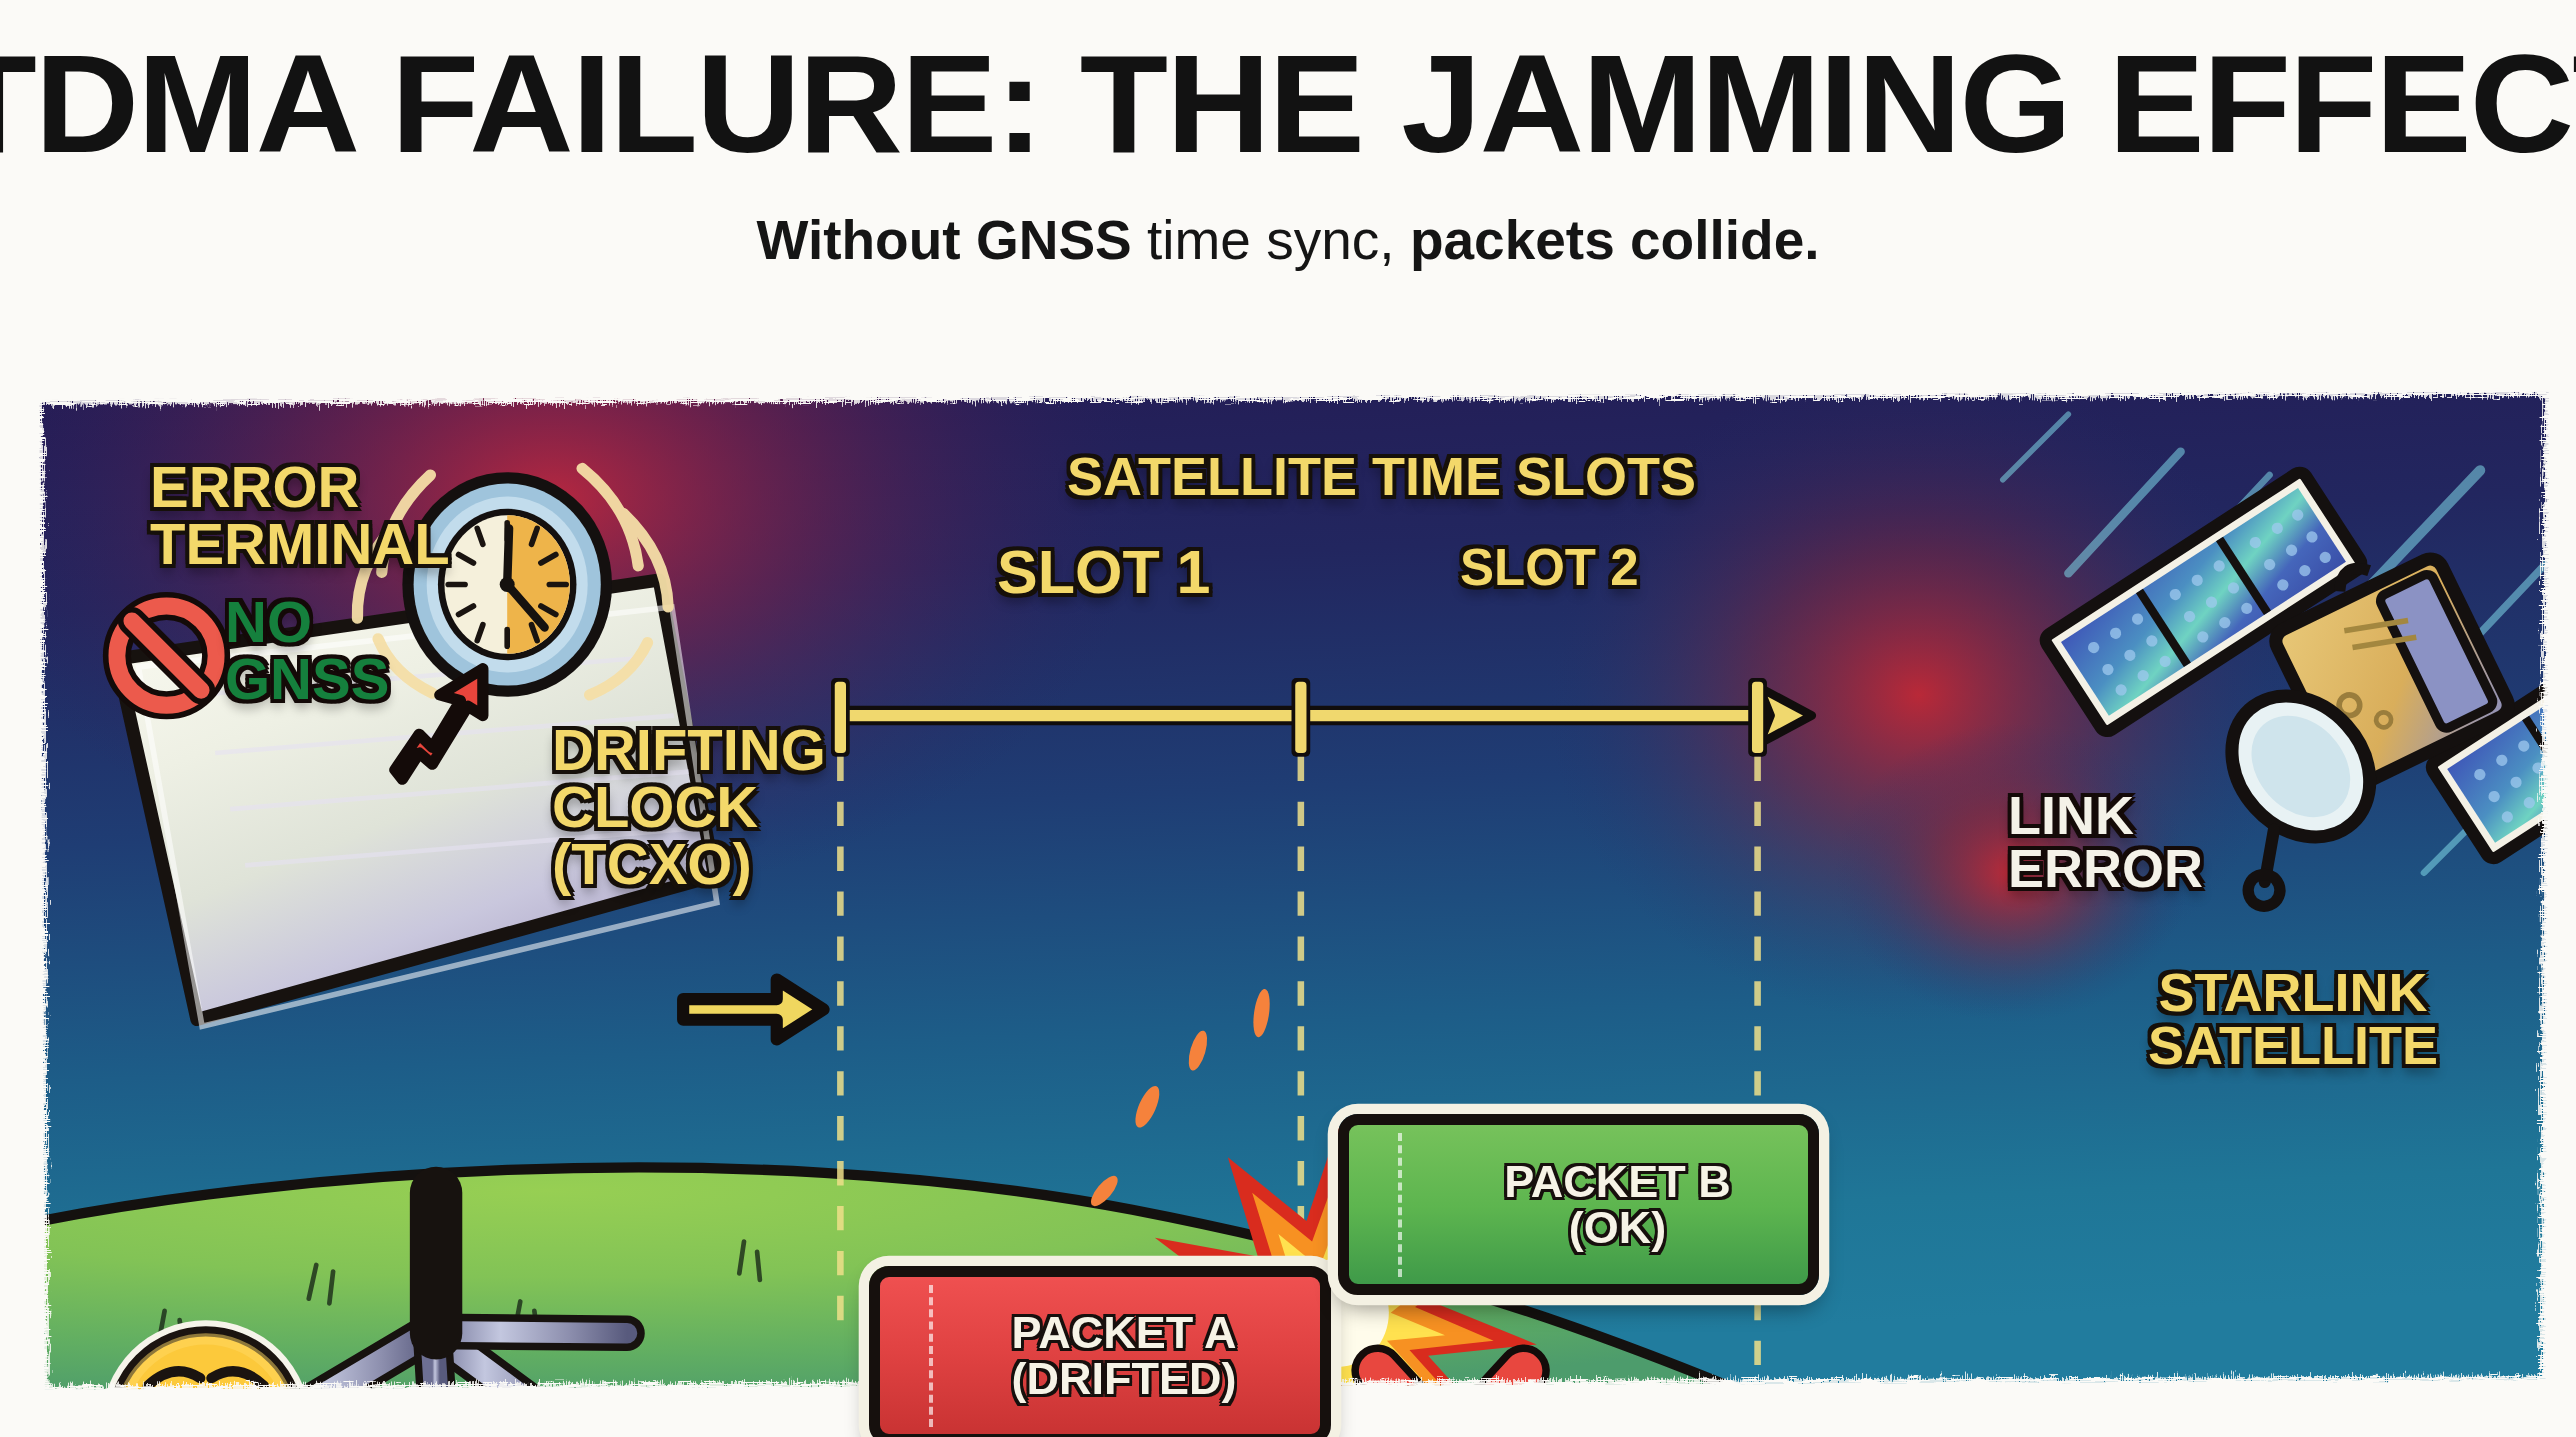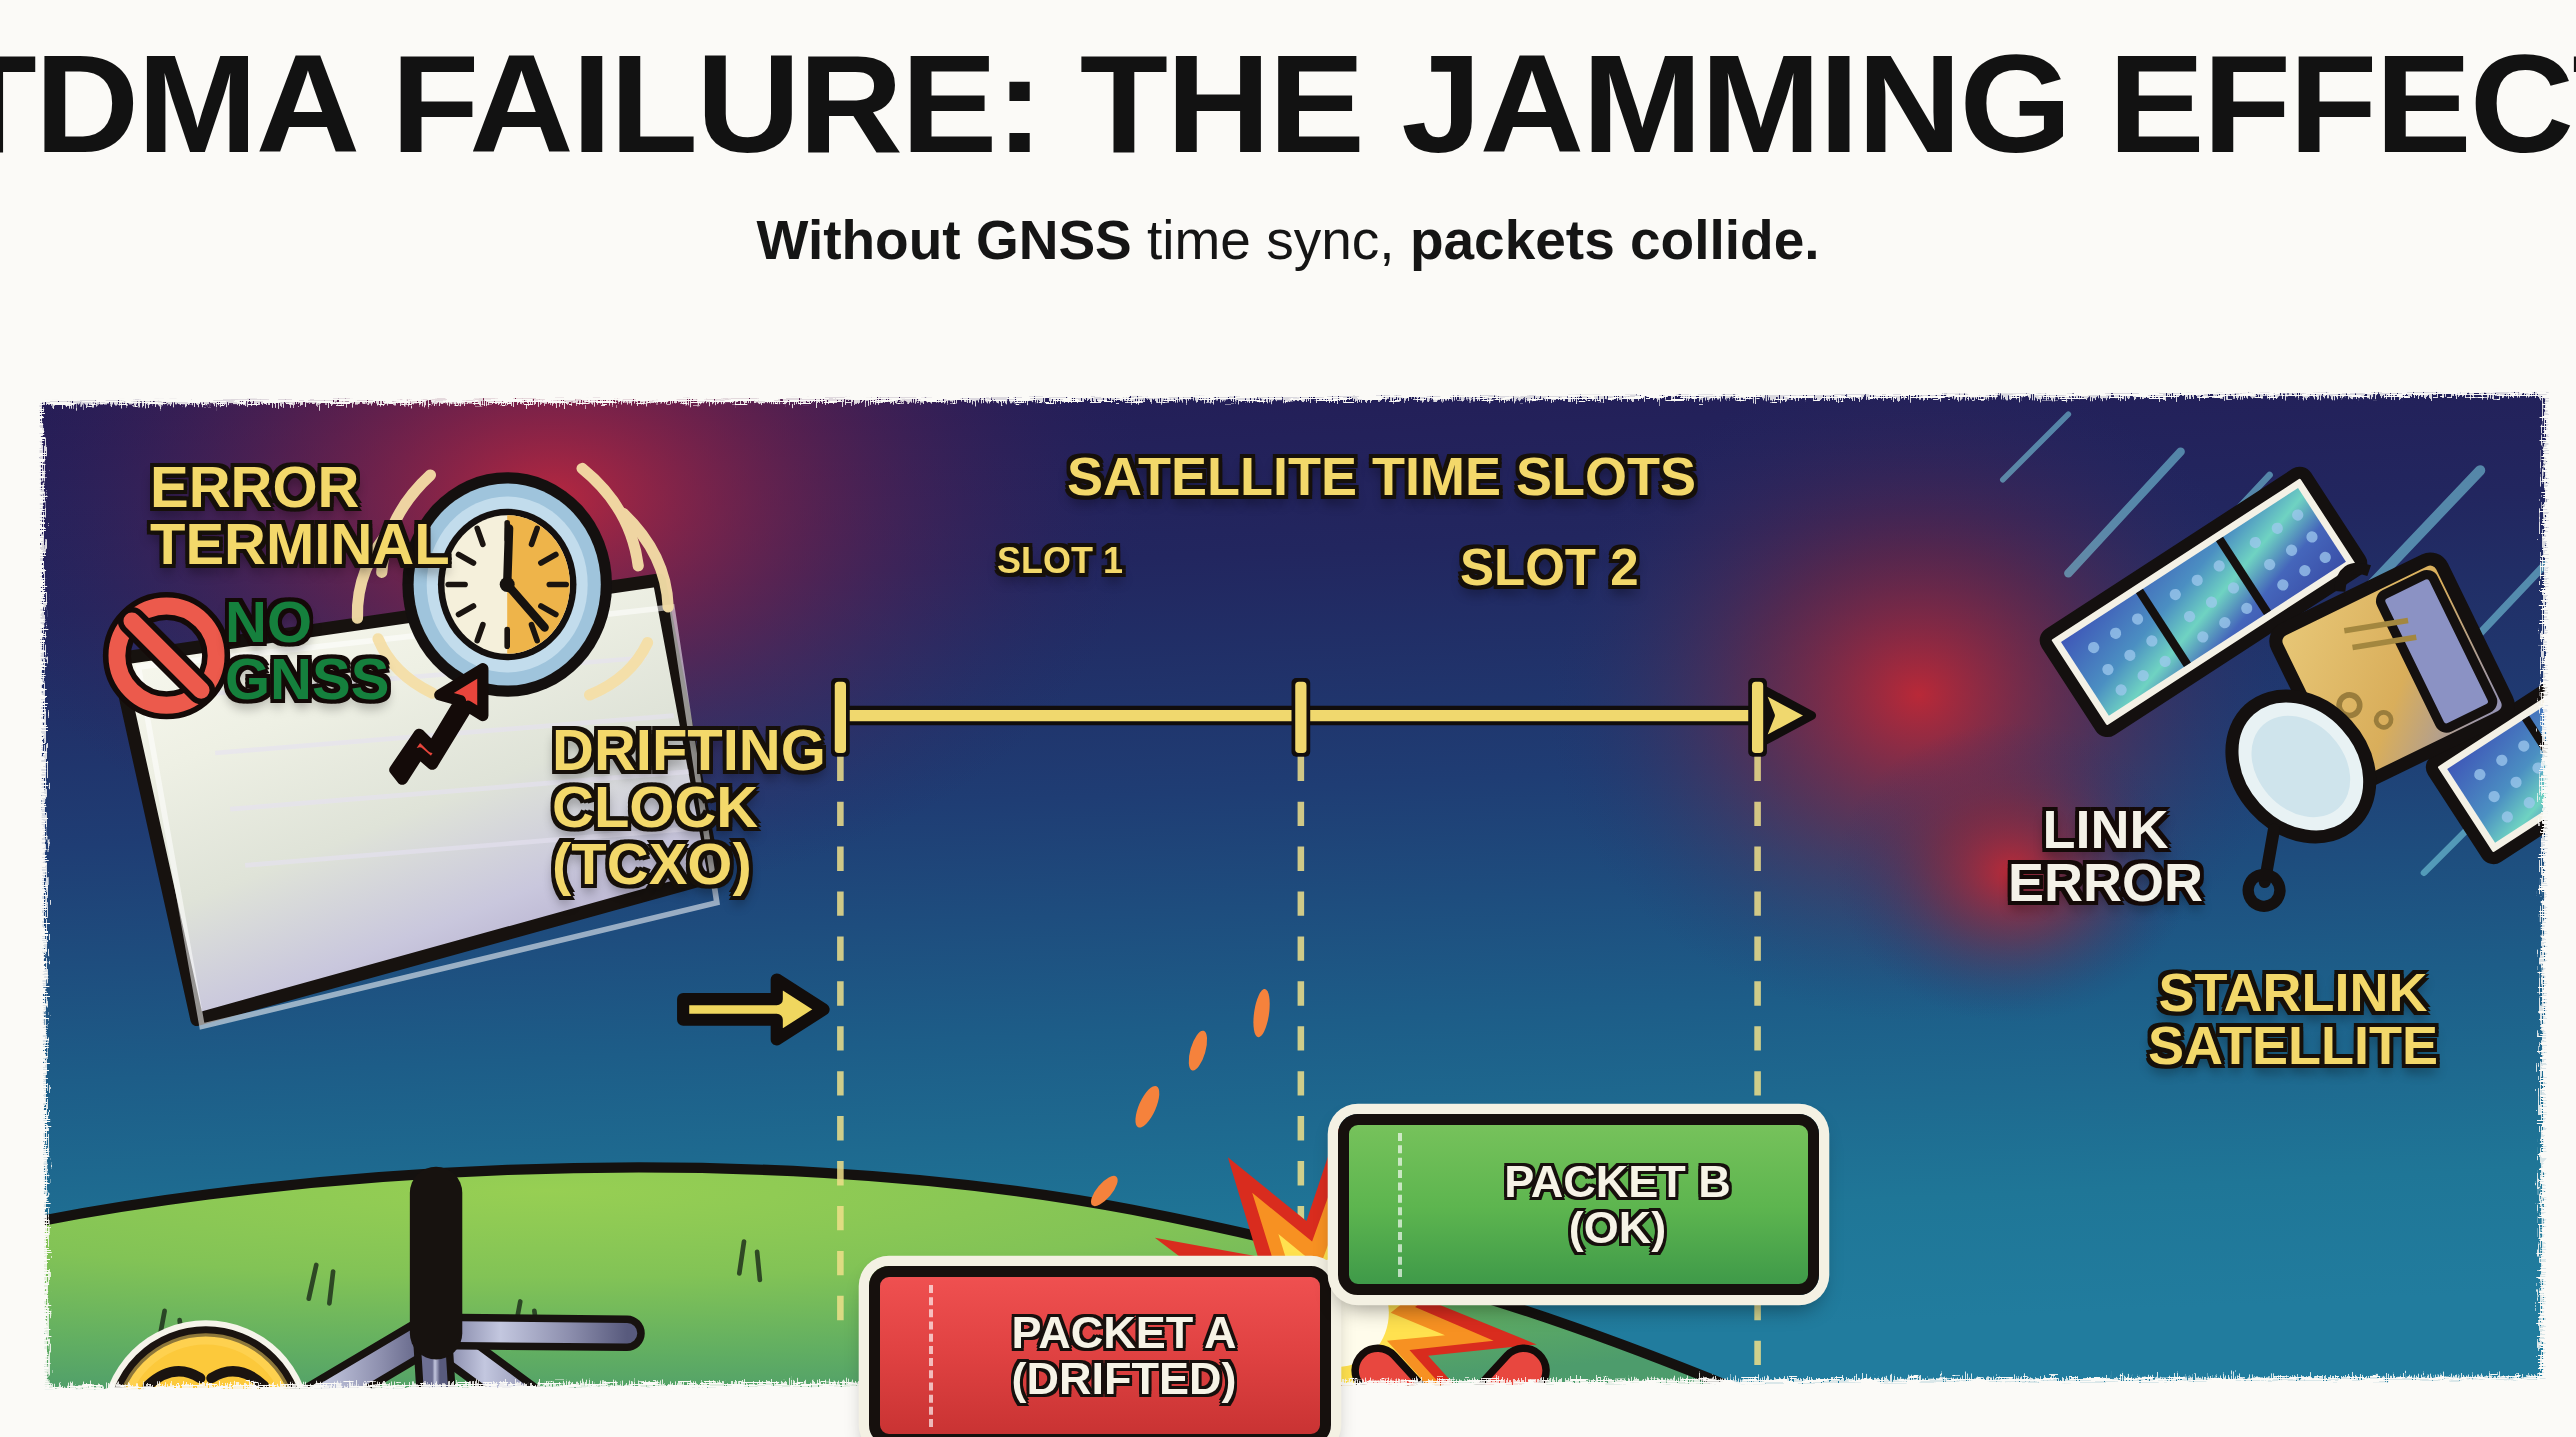--- a/index.html
+++ b/index.html
@@ -72,23 +72,23 @@
     text-shadow:
       -3.7px 0 0 #140a08, 3.7px 0 0 #140a08, 0 -3.7px 0 #140a08, 0 3.7px 0 #140a08,
       -3.7px -3.7px 0 #140a08, 3.7px -3.7px 0 #140a08, -3.7px 3.7px 0 #140a08, 3.7px 3.7px 0 #140a08,
       0 7.5px 11.2px rgba(0,0,0,.4);
   }
 
   #lbl-jammed{left:122px;top:73px;font-size:58px;}
   #lbl-nognss{left:197px;top:208px;font-size:58px;}
   #lbl-drift{left:524px;top:328px;font-size:58px;margin-top:8px;}
   #lbl-slots{left:1039px;top:64px;font-size:54px;}
-  #lbl-slot1{left:969px;top:157px;font-size:36px;}
+  #lbl-slot1{left:969px;top:157px;font-size:61px;}
   #lbl-slot2{left:1432px;top:157px;font-size:51px;}
-  #lbl-linkerr{left:1980px;top:417px;font-size:54px;text-align:center;}
+  #lbl-linkerr{left:1980px;top:403px;font-size:54px;}
   #lbl-starlink{left:2120px;top:580px;font-size:54px;text-align:center;}
 
   
   .packet{
     position:absolute;border-radius:20px;
     border:11.2px solid #16100d;
     box-shadow:0 0 0 10.3px #f4f1e3, 0 11.2px 22.5px rgba(0,0,0,.45);
     display:flex;align-items:center;justify-content:center;
   }
   #packet-a{

